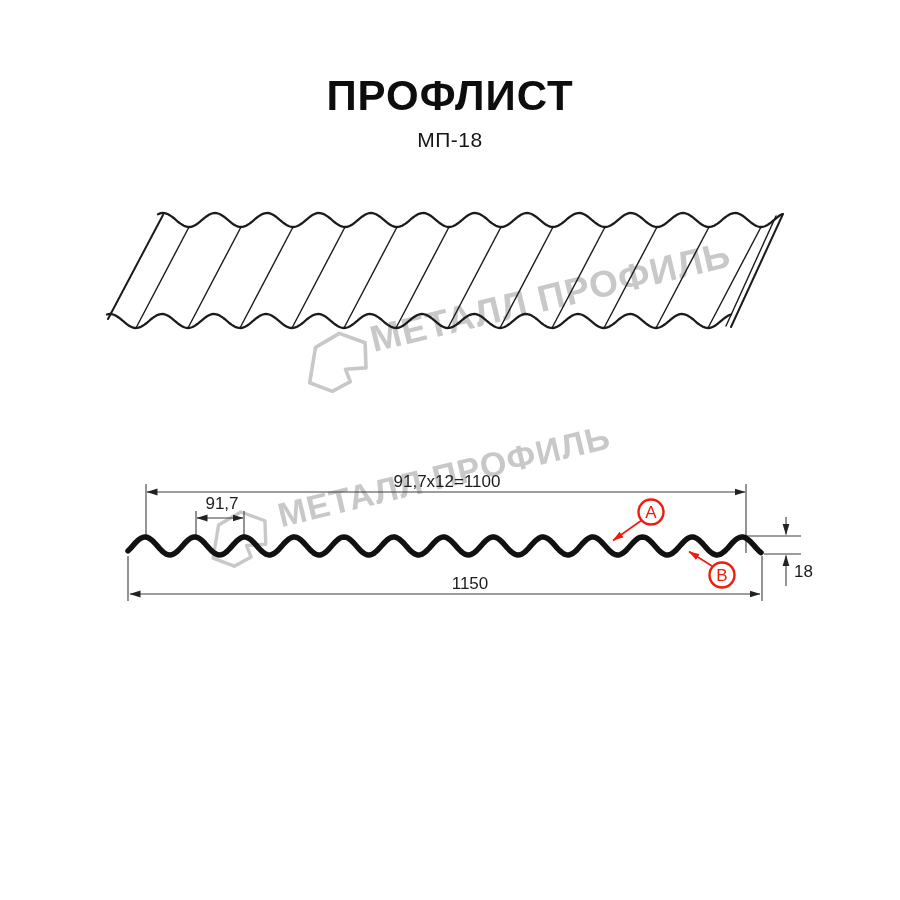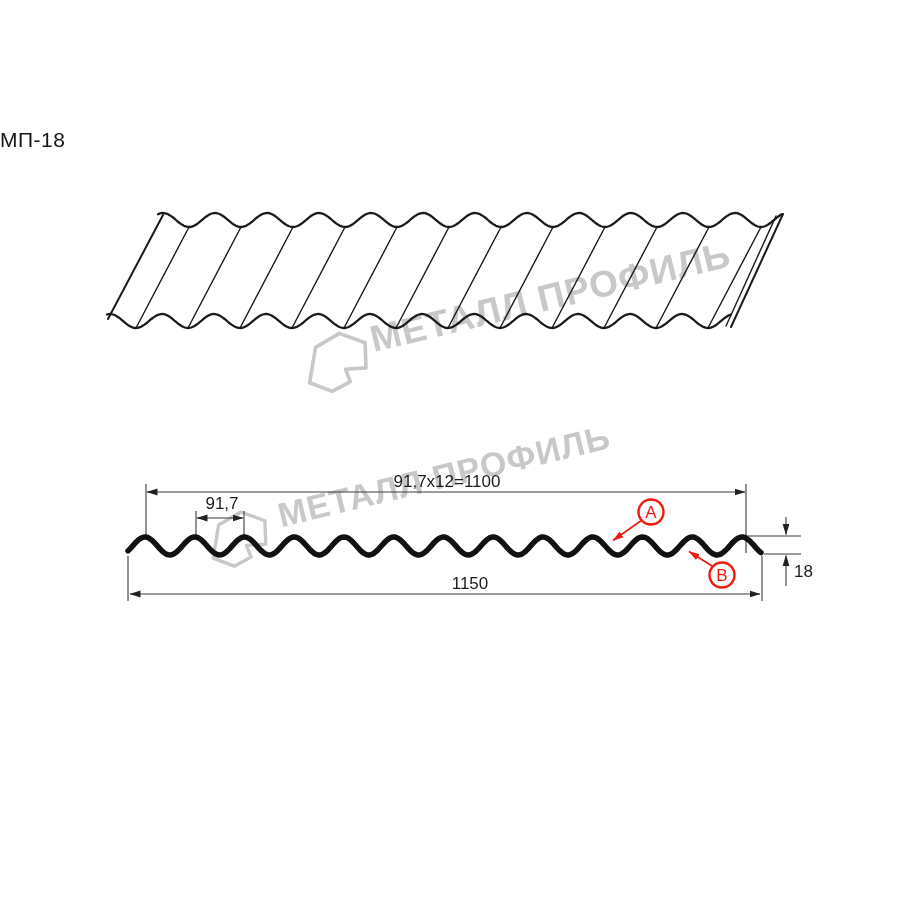--- a/index.html
+++ b/index.html
@@ -1,39 +1,40 @@
 <!DOCTYPE html>
 <html><head>
 <meta charset="utf-8">
 <style>
   html,body{margin:0;padding:0;background:#fff;}
   .page{position:relative;width:900px;height:900px;background:#ffffff;overflow:hidden;
         font-family:"Liberation Sans",sans-serif;color:#111;}
   .title{position:absolute;left:0;top:72px;width:900px;text-align:center;
          font-size:42px;font-weight:700;letter-spacing:1px;color:#0d0d0d;}
-  .subtitle{position:absolute;left:0;top:128px;width:900px;text-align:left;
+  .subtitle{position:absolute;left:0;top:128px;width:900px;text-align:center;
          font-size:21px;font-weight:500;letter-spacing:0.5px;color:#161616;}
   .footer-note{position:absolute;left:0;top:795px;width:900px;text-align:center;
          font-size:19px;font-weight:600;letter-spacing:1.2px;color:#141414;}
   .wm{position:absolute;left:0;top:0;transform-origin:0 0;color:#c8c8c8;
       white-space:nowrap;z-index:0;}
   .wm-text{font-weight:700;letter-spacing:1px;}
   .wm1-text{transform:translate(366px,320px) rotate(-13.5deg);font-size:37px;}
   .wm2-text{transform:translate(274px,497px) rotate(-13.5deg);font-size:34px;}
   .wm1-logo{transform:translate(294px,340px) rotate(-12deg);}
   .wm2-logo{transform:translate(199px,518px) rotate(-12deg);}
   svg.drawing{position:absolute;left:0;top:0;z-index:1;}
   .dim-text{font-family:"Liberation Sans",sans-serif;font-size:17px;fill:#1c1c1c;}
   .callout-text{font-family:"Liberation Sans",sans-serif;font-size:17px;fill:#ee1b0e;}
 </style>
 </head>
 <body>
 
 <div class="page">
 
+  <div class="title">ПРОФЛИСТ</div>
   <div class="subtitle">МП-18</div>
 
   <svg class="wm wm1-logo" width="74" height="64" viewBox="0 0 100 88">
     <polygon points="8,62 26,16 62,4 94,24 88,58 60,54 63,72 36,80" fill="none" stroke="#c8c8c8" stroke-width="5" stroke-linejoin="round"></polygon>
   </svg>
   <div class="wm wm1-text">
     <span class="wm-text">МЕТАЛЛ ПРОФИЛЬ</span>
   </div>
 
   <svg class="wm wm2-logo" width="68" height="60" viewBox="0 0 100 88">

